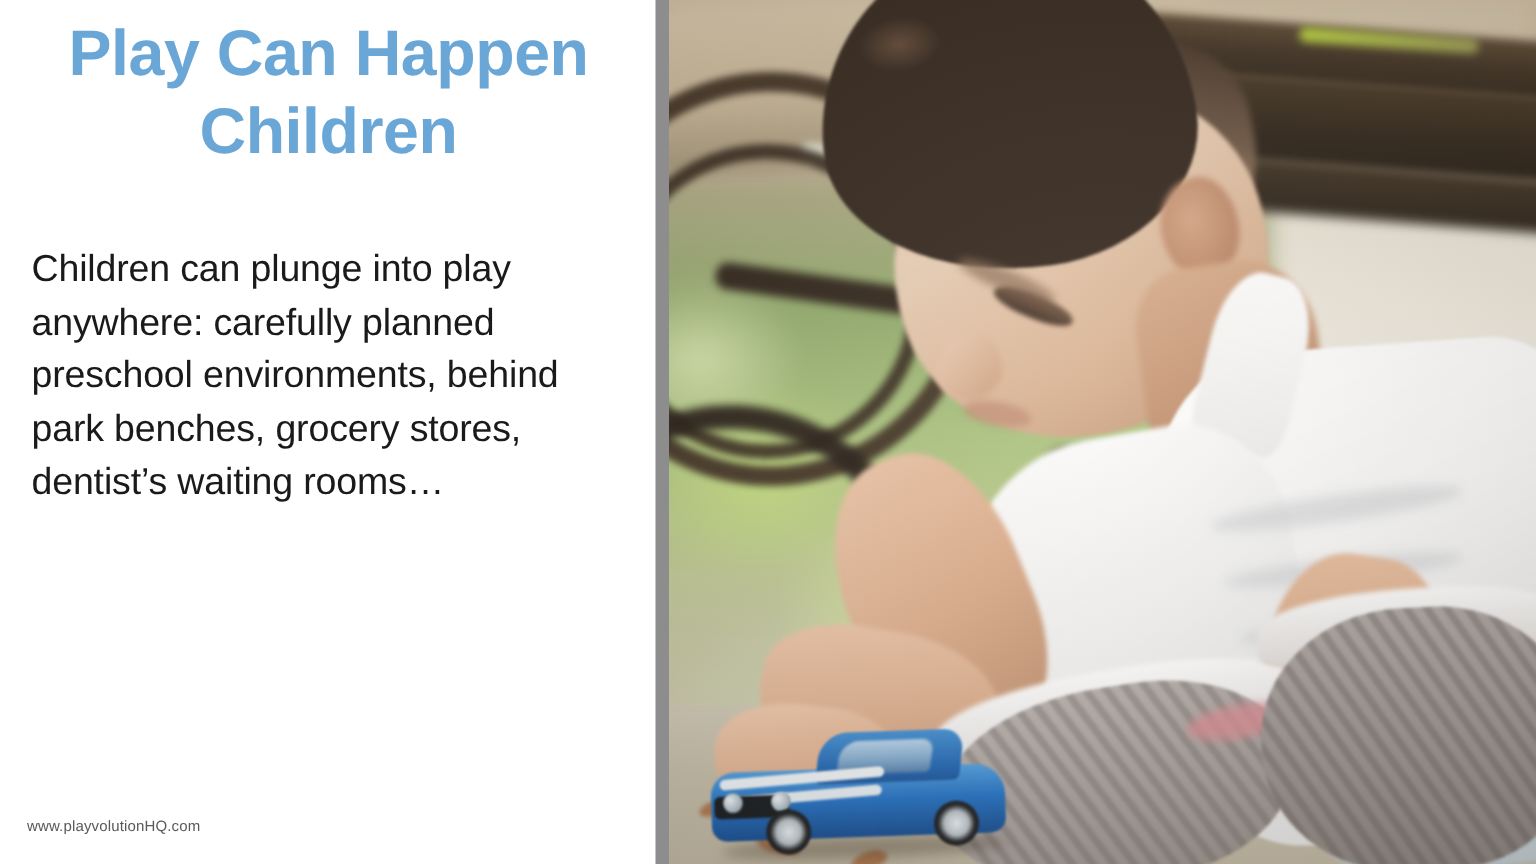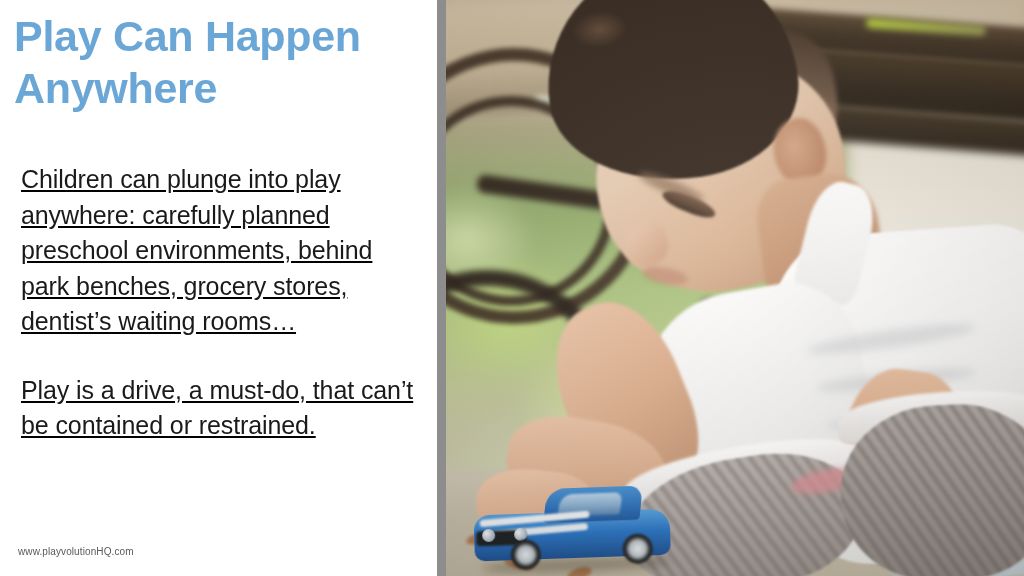--- a/index.html
+++ b/index.html
@@ -29,35 +29,35 @@
     height: 576px;
     background: #ffffff;
     box-sizing: border-box;
   }
 
   .slide-title {
     position: absolute;
     left: 14px;
     top: 10px;
     width: 410px;
+    text-align: center;
     color: #6BA7D6;
     font-family: "Liberation Sans", sans-serif;
     font-weight: bold;
     font-size: 43px;
     line-height: 1.22;
     letter-spacing: -0.3px;
     margin: 0;
   }
 
   .body-copy {
     position: absolute;
     left: 21px;
     top: 162px;
     width: 404px;
-    text-decoration: underline;
   }
 
   .para {
     margin: 0;
     color: #1a1a1a;
     font-family: "Liberation Sans", sans-serif;
     font-size: 25px;
     line-height: 1.42;
     letter-spacing: -0.1px;
   }
@@ -710,26 +710,25 @@
 </style>
 </head>
 <body>
 
 <div class="slide">
 
   <div class="text-panel">
 
     <h1 class="slide-title">
       <span>Play Can Happen</span><br>
-      <span>Anywhere</span>
+      <span>Children</span>
     </h1>
 
     <div class="body-copy">
       <p class="para">Children can plunge into play anywhere: carefully planned preschool environments, behind park benches, grocery stores, dentist’s waiting rooms…</p>
-      <p class="para">Play is a drive, a must-do, that can’t be contained or restrained.</p>
     </div>
 
     <div class="footer-url">www.playvolutionHQ.com</div>
   </div>
 
   <div class="divider"></div>
 
   <div class="photo-panel">
     <div class="photo">
 

